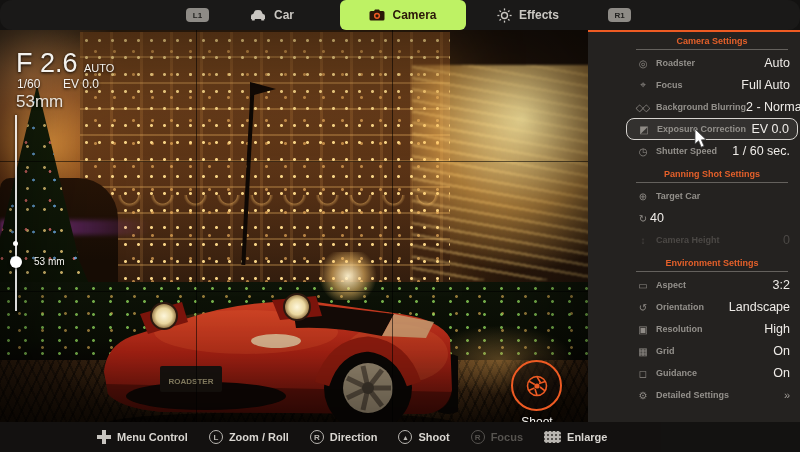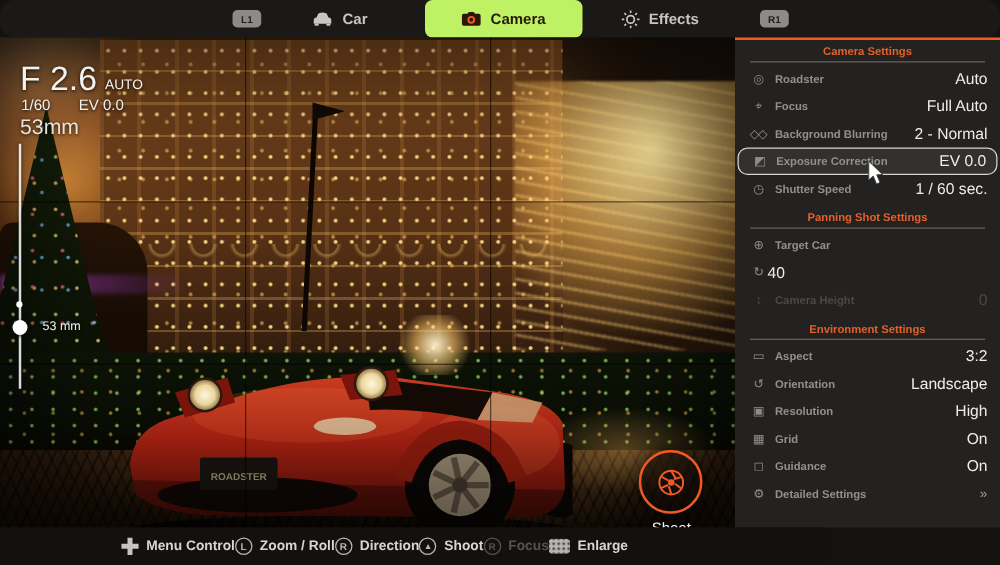--- a/index.html
+++ b/index.html
@@ -90,32 +90,32 @@
   .shoot-btn { left:511px; top:330px; width:51px; height:51px; border-radius:50%;
     border:2.5px solid #ef5b23; background:rgba(14,9,7,.55); display:flex; align-items:center; justify-content:center;
     box-shadow:0 0 12px rgba(0,0,0,.5); }
   .shoot-label { left:505px; top:385px; width:64px; text-align:center; font-size:12px; }
 
   
   .panel { position:absolute; left:588px; top:30px; width:212px; height:392px;
     background:#242220; border-top:2px solid #ee5b23; padding-top:2px; }
   .sec-title { height:14px; line-height:14px; text-align:center; color:#e4602a; font-size:9px; font-weight:bold; }
   .sec-rule { margin:1px 12px 2px; border-bottom:1px solid rgba(236,230,224,.32); }
-  .section { margin-bottom:5px; }
+  .section { margin-bottom:5px;margin-left:36px; }
   .row { position:relative; height:22px; display:flex; align-items:center; padding:0 8px 0 9px; margin:0 2px; }
   .ric { width:15px; font-size:10px; color:#8f8b86; text-align:center; flex:none; letter-spacing:-1px; }
   .rlabel { margin-left:6px; font-size:9px; font-weight:bold; color:#93908b; flex:1; white-space:nowrap; }
   .rvalue { font-size:12.5px; color:#efece8; white-space:nowrap; }
   .rvalue.small { font-size:11px; color:#a09c97; }
   .row.hl { border:1px solid #d6d3cf; border-radius:8px; background:rgba(255,255,255,.07); }
   .row.dim .ric, .row.dim .rlabel, .row.dim .rvalue { color:#4b4845; }
 
   
   .botbar { position:absolute; left:0; top:422px; width:661px; height:30px; background:#131110;
-    display:flex; align-items:center; padding-left:97px; }
+    display:flex; align-items:center; padding-left:97px; gap:21px; }
   .bitem { display:flex; align-items:center; gap:6px; color:#d9d6d1; font-size:11px; font-weight:bold; white-space:nowrap; }
   .pad-circle { width:14px; height:14px; border:1.5px solid #b9b6b1; border-radius:50%; color:#b9b6b1;
     font-size:8px; font-weight:bold; display:flex; align-items:center; justify-content:center; flex:none; }
   .tri { font-size:7px; }
   .touchpad { width:17px; height:12px; border-radius:3px; flex:none;
     background: radial-gradient(circle, #55524e .8px, transparent 1.3px) 2px 2px/4px 4px, #b9b6b1; }
   .bitem.dim { color:#56534f; }
   .bitem.dim .pad-circle { border-color:#56534f; color:#56534f; }
 
   .cursor { position:absolute; left:694px; top:129px; width:14px; height:20px; }

